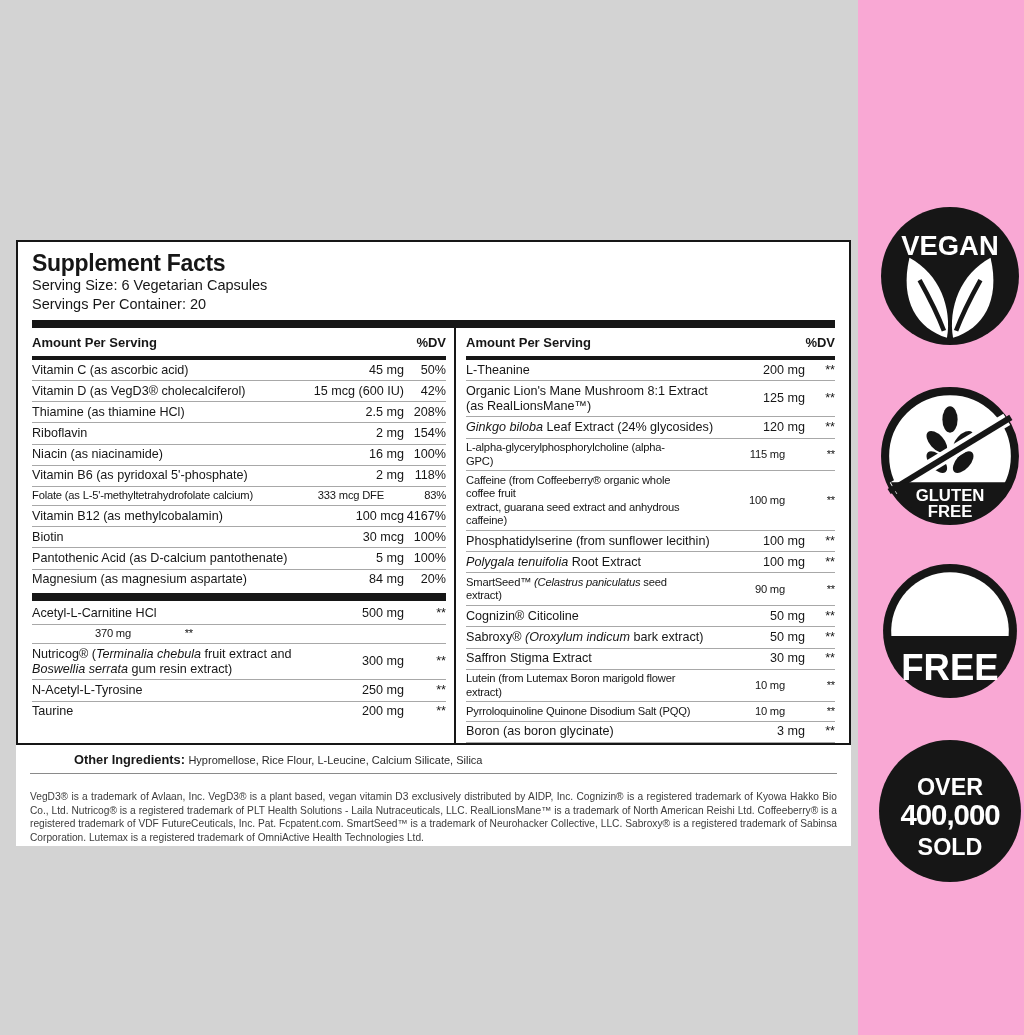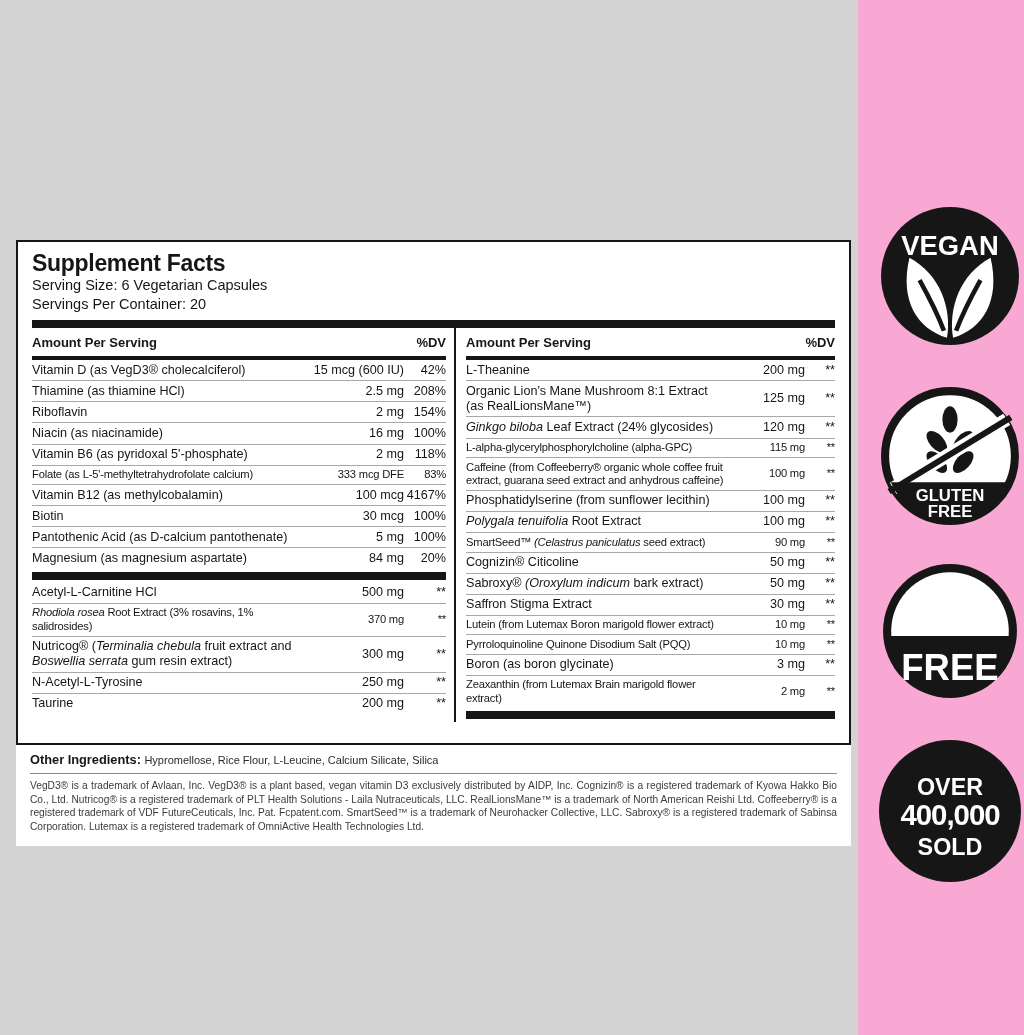--- a/index.html
+++ b/index.html
@@ -14,51 +14,56 @@
   .bar.full{height:8px;margin-top:6px;}
   .bar.mid{height:4px;margin:2px 0 0 0;}
   .bar.sect{height:8px;margin:3px 0;}
   .cols{display:flex;align-items:stretch;}
   .col{box-sizing:border-box;}
   .col.left{width:424px;padding-right:8px;border-right:2px solid #161616;}
   .col.right{flex:1;padding-left:10px;}
   .col-header{display:flex;justify-content:space-between;font-size:13px;font-weight:bold;padding:7px 0 4px 0;}
   .frow{display:flex;align-items:center;font-size:12.6px;line-height:1.2;padding:2.5px 0;}
   .frow + .frow{border-top:1px solid #a8a8a8;}
-  .frow.small{font-size:11.2px;letter-spacing:-0.2px;}
+  .frow.small{font-size:11.2px;letter-spacing:-0.2px;gap:20px;}
   .fname{flex:1;white-space:pre-line;}
   .famt{text-align:right;min-width:70px;padding-left:4px;}
   .col.left .famt{min-width:95px;}
   .fdv{width:42px;text-align:right;}
   .col.right .fdv{width:30px;}
   .card-bottom{margin:0 8px;padding:0 6px;}
   .other-ing{font-size:12.5px;padding:7px 0 6px 0;border-bottom:1px solid #8a8a8a;}
-  .other-ing b{font-size:12.8px;}
+  .other-ing b{font-size:12.8px;margin-left:44px;}
   .other-ing span{font-size:11px;color:#2a2a2a;}
-  .footnote{margin-top:5px;font-size:10.2px;line-height:1.34;color:#3c3c3c;text-align:justify;}
+  .footnote{margin-top:16px;font-size:10.2px;line-height:1.34;color:#3c3c3c;text-align:justify;}
   svg text{font-family:"Liberation Sans",sans-serif;font-weight:bold;fill:#ffffff;}
 </style>
 </head>
 <body>
 
 <div class="card">
   <div class="table-box">
     <div class="title">Supplement Facts</div>
     <div class="serving">Serving Size: 6 Vegetarian Capsules</div>
     <div class="serving">Servings Per Container: 20</div>
     <div class="bar full"></div>
     <div class="cols">
       <div class="col left">
         <div class="col-header">
           <span>Amount Per Serving</span>
           <span>%DV</span>
         </div>
         <div class="bar mid"></div>
         <div id="left-rows-1" class="rows">
             <div class="frow">
+              <span class="fname"><span>Vitamin C (as ascorbic acid)</span></span>
+              <span class="famt">45 mg</span>
+              <span class="fdv">50%</span>
+            </div>
+            <div class="frow">
               <span class="fname"><span>Vitamin D (as VegD3® cholecalciferol)</span></span>
               <span class="famt">15 mcg (600 IU)</span>
               <span class="fdv">42%</span>
             </div>
             <div class="frow">
               <span class="fname"><span>Thiamine (as thiamine HCl)</span></span>
               <span class="famt">2.5 mg</span>
               <span class="fdv">208%</span>
             </div>
             <div class="frow">
@@ -103,21 +108,20 @@
             </div>
           </div>
         <div class="bar sect"></div>
         <div id="left-rows-2" class="rows">
             <div class="frow">
               <span class="fname"><span>Acetyl-L-Carnitine HCl</span></span>
               <span class="famt">500 mg</span>
               <span class="fdv">**</span>
             </div>
             <div class="frow small">
-              <span class="fname"><i>Rhodiola rosea</i><span> Root Extract (3% rosavins, 1% salidrosides)</span></span>
               <span class="famt">370 mg</span>
               <span class="fdv">**</span>
             </div>
             <div class="frow">
               <span class="fname"><span>Nutricog® (</span><i>Terminalia chebula</i><span> fruit extract and
 </span><i>Boswellia serrata</i><span> gum resin extract)</span></span>
               <span class="famt">300 mg</span>
               <span class="fdv">**</span>
             </div>
             <div class="frow">

